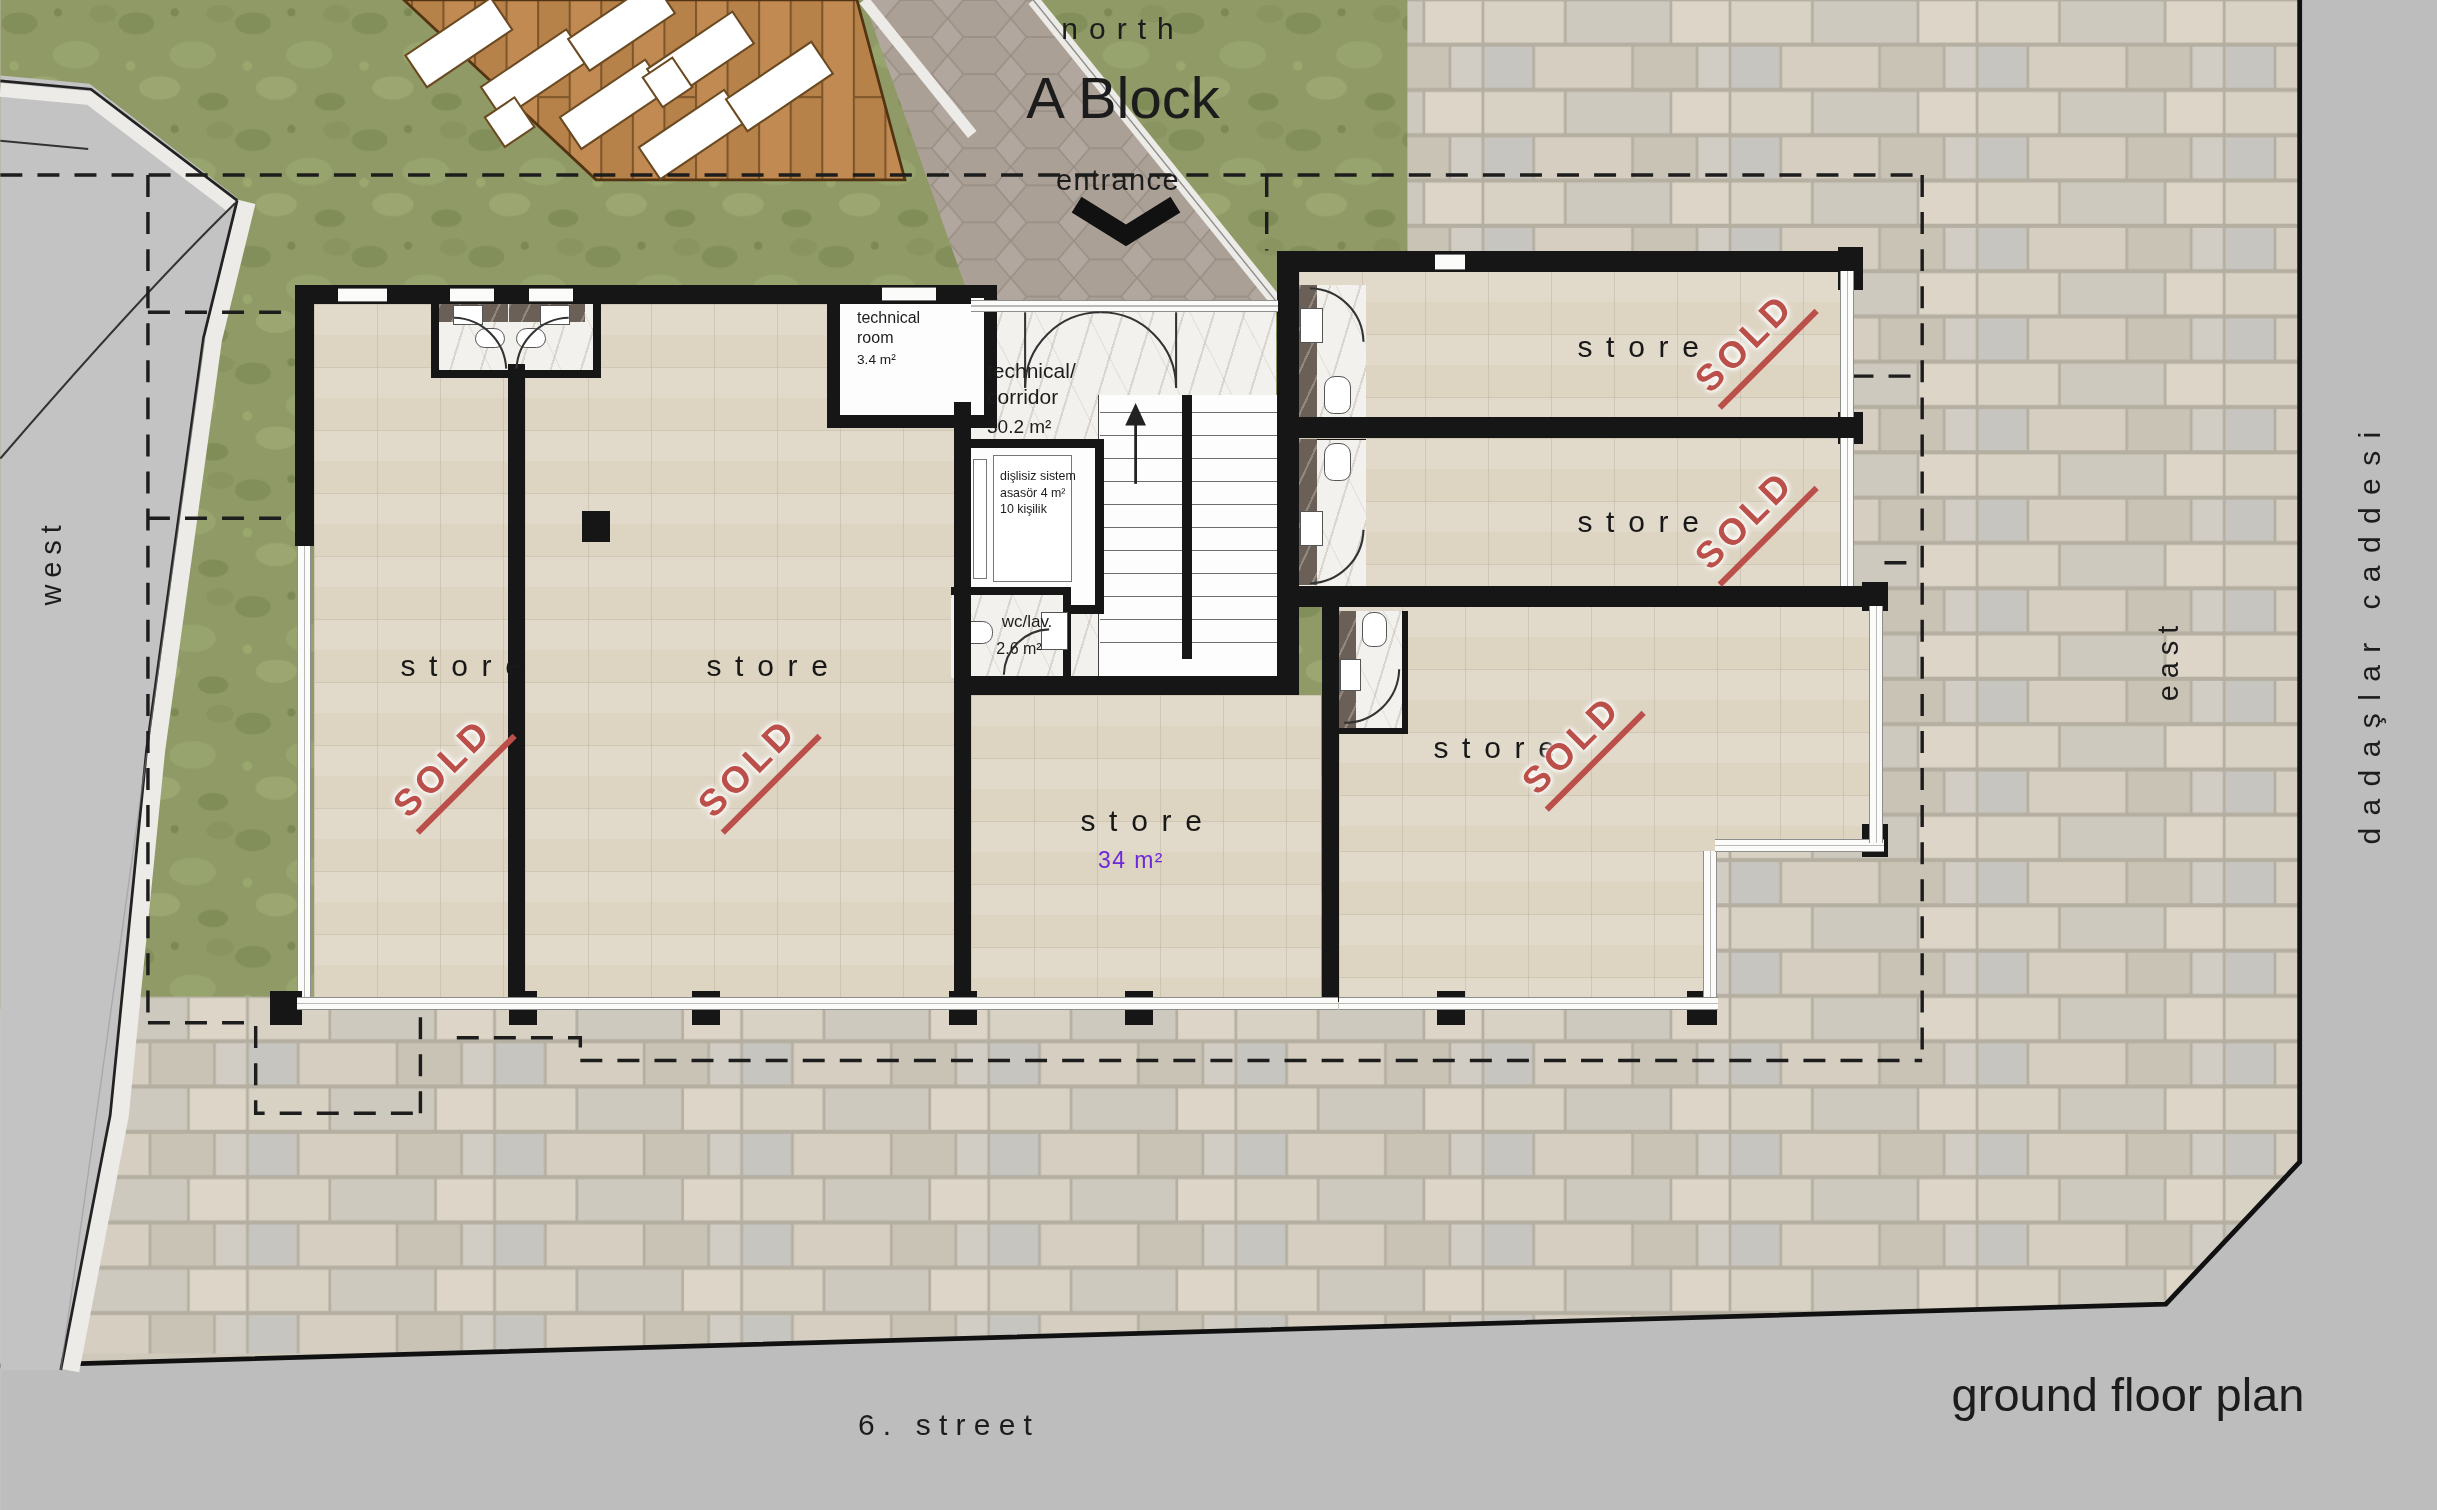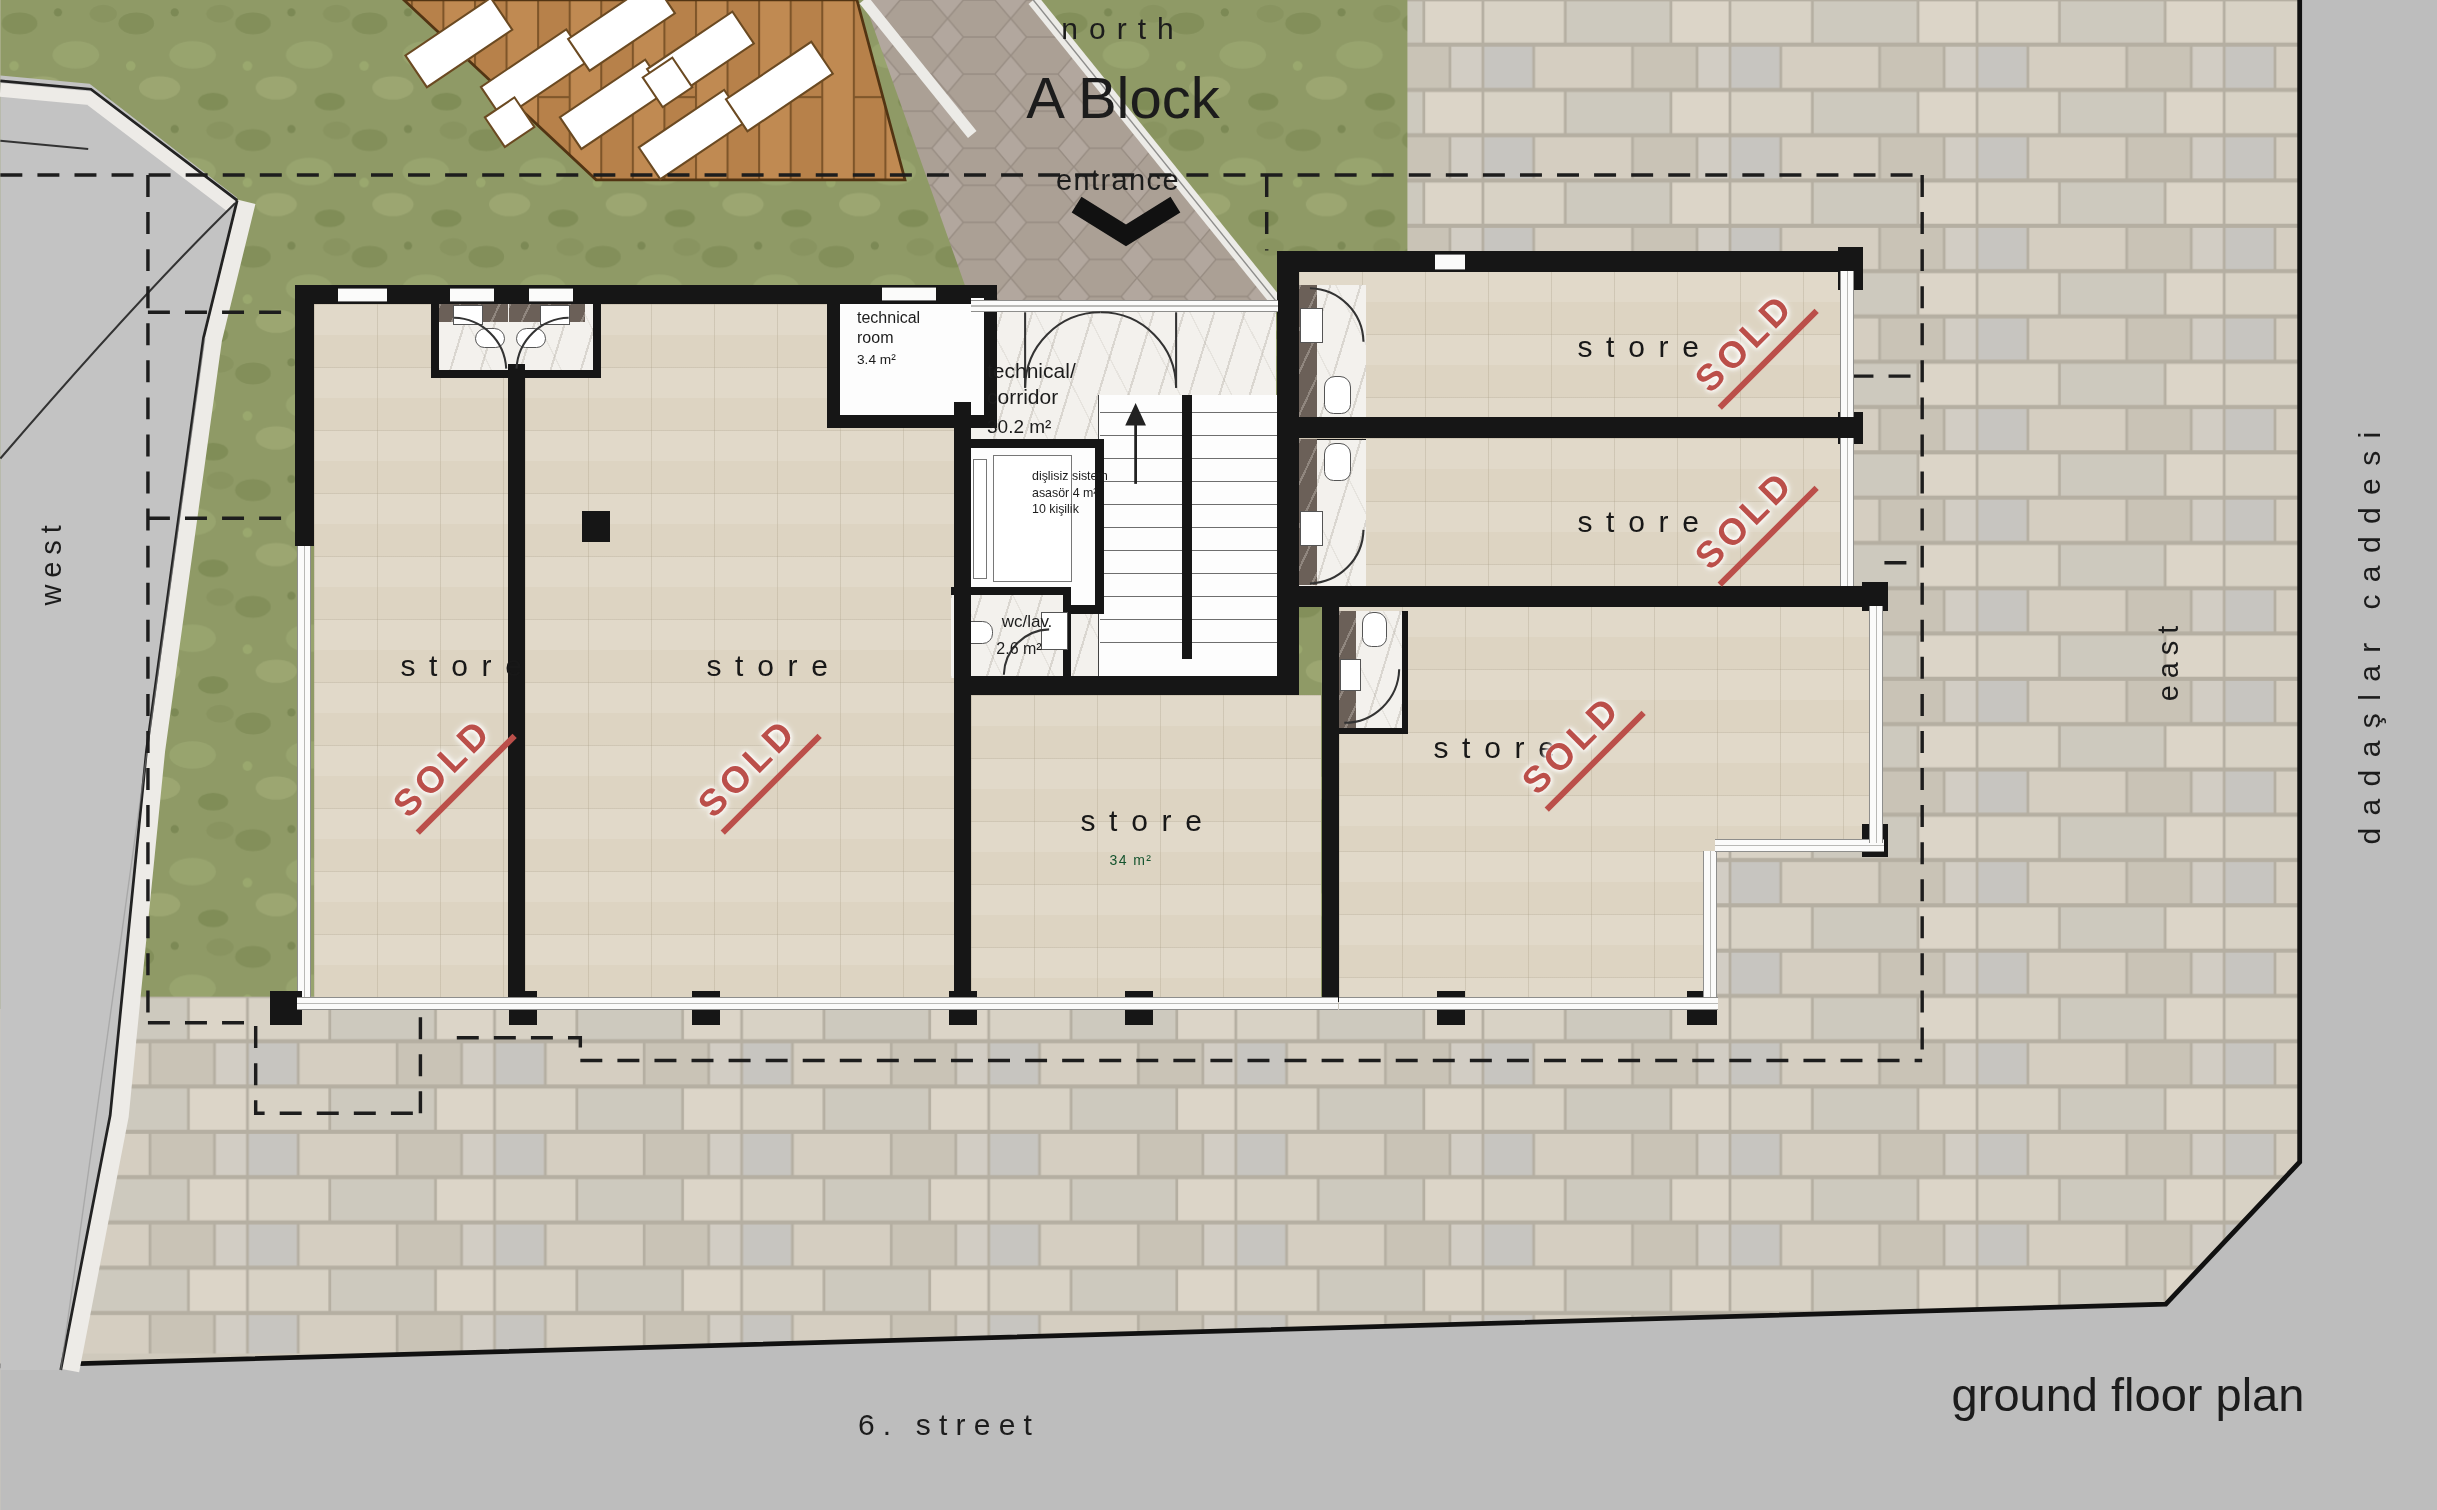--- a/index.html
+++ b/index.html
@@ -28,21 +28,21 @@
   .glass-v::after{content:"";position:absolute;top:0;bottom:0;left:50%;width:1.4px;margin-left:-0.7px;background:#b9b9b6;}
   .wingap{position:absolute;background:#fbfbfa;border-top:1.4px solid #777;border-bottom:1.4px solid #777;}
   .fixture{position:absolute;background:#fff;border:1.4px solid #555;}
   .pill{border-radius:11px 11px 9.6px 9.6px;}
   .treads{position:absolute;background-image:repeating-linear-gradient(#6e6e6e 0 1.4px, transparent 1.4px 23px);}
   
   .t{position:absolute;color:#1c1c1c;white-space:nowrap;}
   .ctr{transform:translate(-50%,-50%);}
   .rot{transform:translate(-50%,-50%) rotate(-90deg);}
   .room-label{font-size:30px;letter-spacing:13.7px;color:#181818;}
-  .area-label{font-size:14px;letter-spacing:1.4px;color:#14532d;}
+  .area-label{font-size:23px;letter-spacing:1.4px;color:#6d28d9;}
   .sold{font-size:37px;font-weight:bold;letter-spacing:4.8px;color:#bb4f4a;
         padding:0 12.4px 4.1px 2.7px;border-bottom:6.2px solid #bb4f4a;
         transform:translate(-50%,-50%) rotate(-45deg);
         text-shadow:0 0 4.8px #fff,0 0 4.8px #fff,0 0 8.2px #fff;
         box-shadow:0 6.2px 0 -2.1px rgba(255,255,255,.0);}
   .small-label{color:#1c1c1c;line-height:1.25;}
 </style>
 </head>
 <body>
 
@@ -280,21 +280,21 @@
   <div class="t small-label" style="left:857px;top:308px;font-size:16px;">
     <div>technical</div>
     <div>room</div>
     <div style="font-size:13.7px;margin-top:2.7px;">3.4 m²</div>
   </div>
   <div class="t small-label" style="left:987px;top:358px;font-size:21px;">
     <div>technical/</div>
     <div>corridor</div>
     <div style="font-size:19px;margin-top:4.1px;">30.2 m²</div>
   </div>
-  <div class="t small-label" style="left:1000px;top:468px;font-size:12.4px;line-height:1.35;margin-left:32px;">
+  <div class="t small-label" style="left:1000px;top:468px;font-size:12.4px;line-height:1.35;">
     <div>dişlisiz sistem</div>
     <div>asasör 4 m²</div>
     <div>10 kişilik</div>
   </div>
   <div class="t ctr" style="left:1027px;top:622px;font-size:17px;">wc/lav.</div>
   <div class="t ctr" style="left:1019px;top:649px;font-size:16px;">2.6 m²</div>
 
 </div>
 
 

